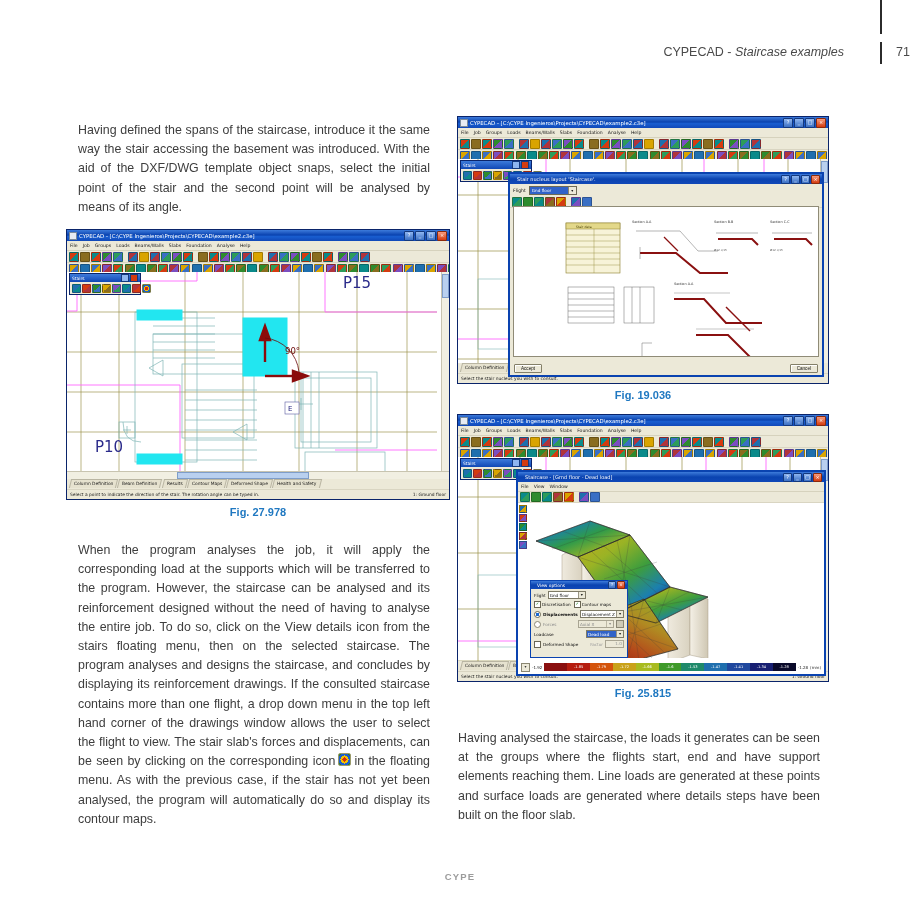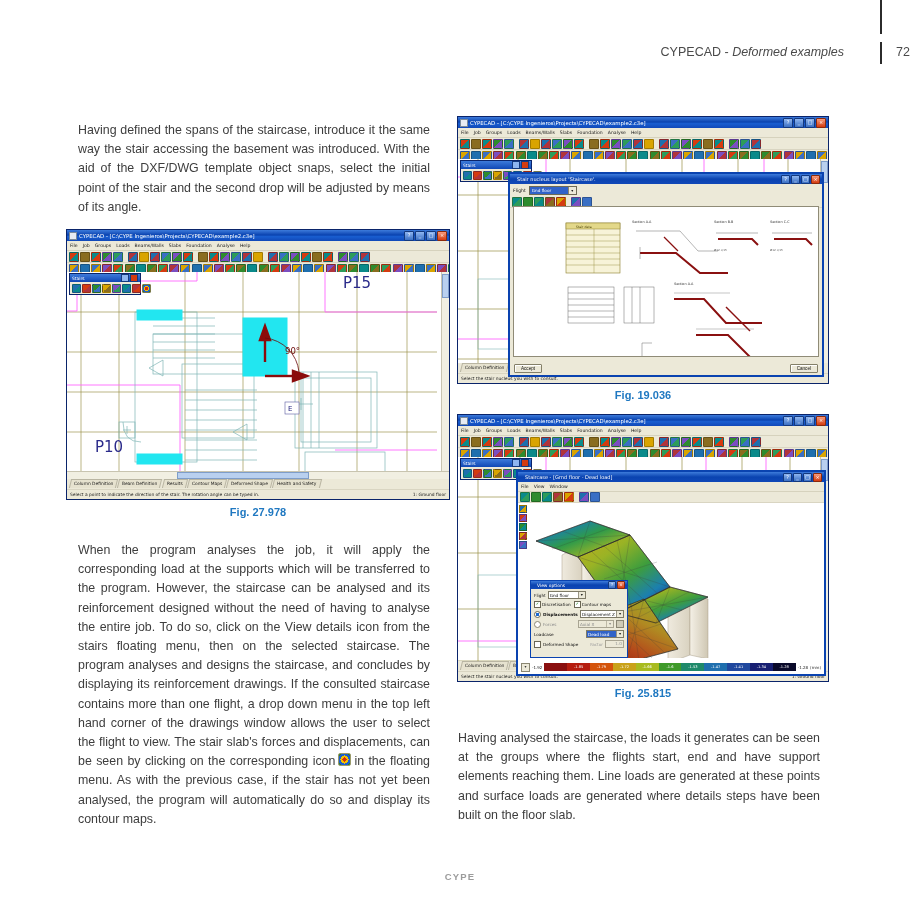--- a/index.html
+++ b/index.html
@@ -76,26 +76,26 @@
      padding:1px 6px;color:#111;border-radius:1px;}
   .footer{position:absolute;left:0;right:0;bottom:38px;text-align:center;font-size:9.5px;
      letter-spacing:1.2px;color:#9b9b9b;font-weight:bold;}
 </style>
 </head>
 <body>
 
 <div class="page-header">
   <div class="hdr-rule-top"></div>
   <div class="hdr-rule-bot"></div>
-  <div class="hdr-text"><span>CYPECAD - </span><span class="ital">Deformed examples</span></div>
-  <div class="hdr-page">72</div>
+  <div class="hdr-text"><span>CYPECAD - </span><span class="ital">Staircase examples</span></div>
+  <div class="hdr-page">71</div>
 </div>
 
 <div class="col col-l1">
-  <p>Having defined the spans of the staircase, introduce it the same way the stair accessing the basement was introduced. With the aid of the DXF/DWG template object snaps, select the initial point of the stair and the second drop will be adjusted by means of its angle.</p>
+  <p>Having defined the spans of the staircase, introduce it the same way the stair accessing the basement was introduced. With the aid of the DXF/DWG template object snaps, select the initial point of the stair and the second point will be analysed by means of its angle.</p>
 </div>
 
 <div class="win" style="left:66px;top:229px;width:384px;height:271px;">
   <div class="titlebar">
     <div class="tb-ico"></div>
     <div>CYPECAD - [C:\CYPE Ingenieros\Projects\CYPECAD\example2.c3e]</div>
     <div class="tb-btns">
       <div class="tb-b">?</div>
       <div class="tb-b">_</div>
       <div class="tb-b">□</div>

